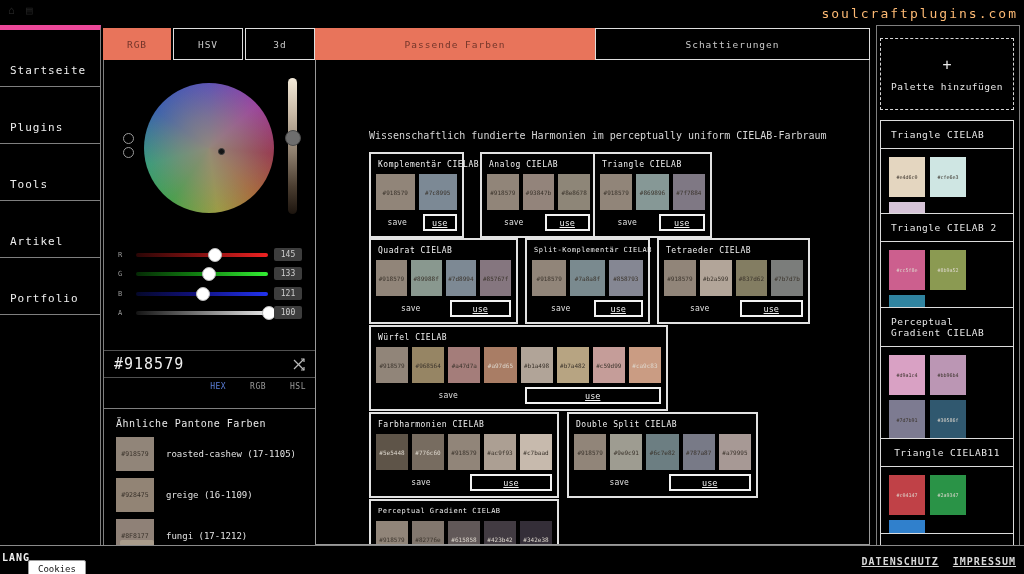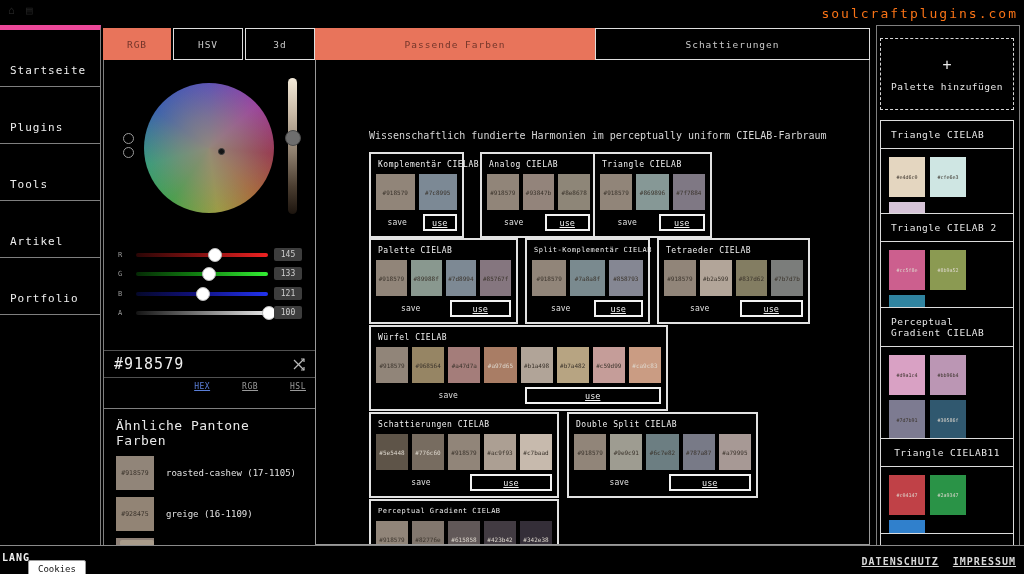--- a/index.html
+++ b/index.html
@@ -2,21 +2,21 @@
 <html><head>
 <meta charset="utf-8">
 <style>
   html,body{margin:0;padding:0;background:#000;}
   #app{position:relative;width:1024px;height:574px;background:#000;overflow:hidden;
        font-family:"DejaVu Sans Mono","Liberation Mono",monospace;color:#e8e8e8;}
   .vline{position:absolute;width:1px;background:#7f7f7f;}
   .hline{position:absolute;height:1px;background:#7f7f7f;}
 
   
-  #domain{position:absolute;top:6px;right:6px;font-size:13px;letter-spacing:2px;color:#f97316;}
+  #domain{position:absolute;top:6px;right:6px;font-size:13px;letter-spacing:2px;color:#fdba74;}
   .corner-ico{position:absolute;top:4px;font-size:11px;color:#232323;}
 
   
   #nav{position:absolute;left:0;top:25px;width:100px;height:520px;border-right:1px solid #7f7f7f;border-top:5px solid #ec4899;}
   .nav-item{height:57px;border-bottom:1px solid #7f7f7f;display:flex;align-items:flex-end;padding:0 0 9px 10px;box-sizing:border-box;
             font-size:11px;letter-spacing:1px;color:#efefef;cursor:pointer;}
 
   
   #picker{position:absolute;left:103px;top:28px;width:212px;height:517px;}
   #picker-tabs{display:flex;height:32px;}
@@ -40,25 +40,25 @@
   .slider-label{position:absolute;left:14px;top:3px;font-size:7px;color:#9a9a9a;}
   .slider-track{position:absolute;left:32px;top:5px;width:132px;height:4px;border-radius:2px;}
   .slider-handle{position:absolute;top:0px;width:12px;height:12px;border-radius:50%;background:#fff;border:1px solid #bbb;cursor:pointer;}
   .slider-chip{position:absolute;left:170px;top:0px;width:28px;height:13px;background:#3d3d3d;border-radius:2px;
                font-size:8px;color:#cfcfcf;display:flex;align-items:center;justify-content:center;}
 
   #hexbox{position:absolute;left:0;top:290px;width:212px;height:28px;border-top:1px solid #515151;border-bottom:1px solid #515151;
           display:flex;align-items:center;box-sizing:border-box;padding:0 10px;}
   #hexval{font-size:15px;letter-spacing:1px;color:#efefef;flex:1;}
   #fmt-links{position:absolute;right:10px;top:322px;font-size:8px;letter-spacing:.5px;}
-  #fmt-links span{margin-left:19px;text-decoration:underline;color:#9a9a9a;cursor:pointer;padding-left:13px;}
+  #fmt-links span{margin-left:11px;color:#9a9a9a;cursor:pointer;padding-left:13px;}
   #fmt-links .sel{color:#5b7fd9;}
 
   #pantone{position:absolute;left:0;top:348px;width:212px;border-top:1px solid #7f7f7f;}
-  #pantone-title{margin:9px 16px 8px 12px;font-size:13px;letter-spacing:.5px;}
+  #pantone-title{margin:9px 16px 8px 12px;font-size:10px;letter-spacing:.5px;}
   .pan-item{display:flex;align-items:center;margin:0 0 7px 12px;height:34px;}
   .pan-swatch{width:38px;height:34px;display:flex;align-items:center;justify-content:center;font-size:6.5px;}
   .pan-name{margin-left:12px;font-size:9px;color:#e2e2e2;}
 
   
   #main-tabs{position:absolute;left:315px;top:28px;width:555px;height:32px;display:flex;}
   .mtab{display:flex;align-items:center;justify-content:center;font-size:9.5px;letter-spacing:1px;color:#c9c9c9;
         border:1px solid #dedede;box-sizing:border-box;cursor:pointer;background:#000;}
   .mtab.active{background:#e8745b;color:#73352a;border:none;}
   #main-content{position:absolute;left:315px;top:60px;width:555px;height:485px;border:1px solid #9a9a9a;border-top:none;
@@ -235,21 +235,21 @@
             <div class="swatch" style="background: rgb(145, 133, 121); color: rgb(58, 51, 43);">#918579</div>
             <div class="swatch" style="background: rgb(134, 152, 150); color: rgb(58, 51, 43);">#869896</div>
             <div class="swatch" style="background: rgb(127, 120, 132); color: rgb(58, 51, 43);">#7f7884</div>
           </div>
           <div class="card-actions">
             <button class="btn-save">save</button>
             <button class="btn-use">use</button>
           </div>
         </div>
         <div class="card" style="left: 53px; top: 178px; width: 149px;">
-          <div class="card-title">Palette CIELAB</div>
+          <div class="card-title">Quadrat CIELAB</div>
           <div class="swatches">
             <div class="swatch" style="background: rgb(145, 133, 121); color: rgb(58, 51, 43);">#918579</div>
             <div class="swatch" style="background: rgb(137, 152, 143); color: rgb(58, 51, 43);">#89988f</div>
             <div class="swatch" style="background: rgb(125, 137, 148); color: rgb(58, 51, 43);">#7d8994</div>
             <div class="swatch" style="background: rgb(133, 118, 127); color: rgb(58, 51, 43);">#85767f</div>
           </div>
           <div class="card-actions">
             <button class="btn-save">save</button>
             <button class="btn-use">use</button>
           </div>
@@ -290,21 +290,21 @@
             <div class="swatch" style="background: rgb(183, 164, 130); color: rgb(58, 51, 43);">#b7a482</div>
             <div class="swatch" style="background: rgb(197, 157, 153); color: rgb(58, 51, 43);">#c59d99</div>
             <div class="swatch" style="background: rgb(202, 156, 131); color: rgb(222, 216, 206);">#ca9c83</div>
           </div>
           <div class="card-actions">
             <button class="btn-save">save</button>
             <button class="btn-use">use</button>
           </div>
         </div>
         <div class="card" style="left: 53px; top: 352px; width: 190px;">
-          <div class="card-title">Schattierungen CIELAB</div>
+          <div class="card-title">Farbharmonien CIELAB</div>
           <div class="swatches">
             <div class="swatch" style="background: rgb(94, 84, 72); color: rgb(222, 216, 206);">#5e5448</div>
             <div class="swatch" style="background: rgb(119, 108, 96); color: rgb(222, 216, 206);">#776c60</div>
             <div class="swatch" style="background: rgb(145, 133, 121); color: rgb(58, 51, 43);">#918579</div>
             <div class="swatch" style="background: rgb(172, 159, 147); color: rgb(58, 51, 43);">#ac9f93</div>
             <div class="swatch" style="background: rgb(199, 186, 173); color: rgb(58, 51, 43);">#c7baad</div>
           </div>
           <div class="card-actions">
             <button class="btn-save">save</button>
             <button class="btn-use">use</button>

